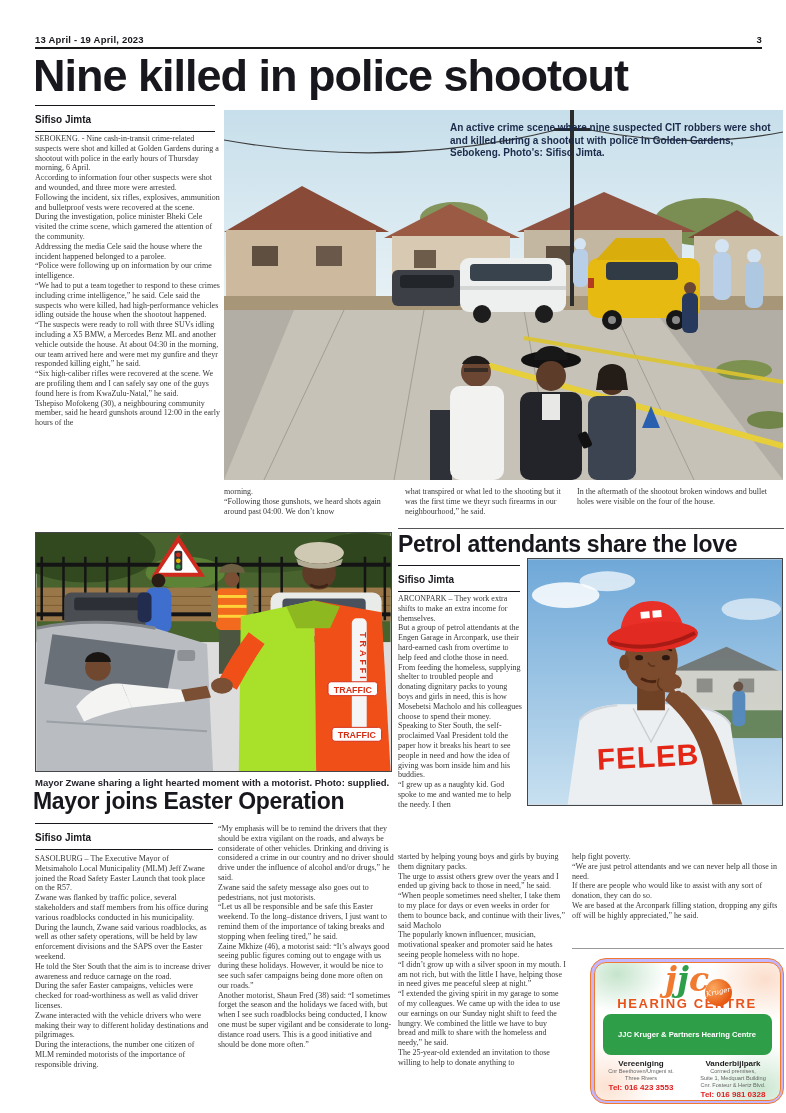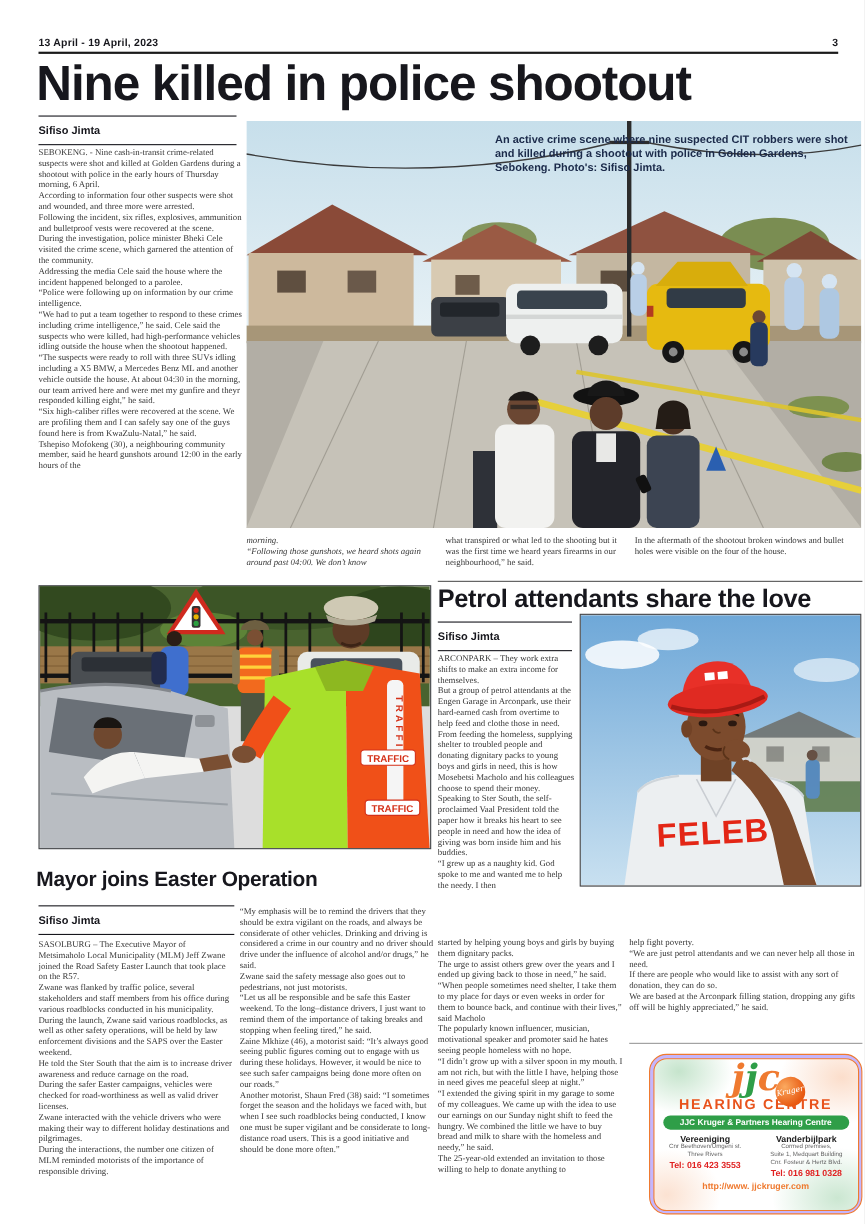--- a/index.html
+++ b/index.html
@@ -33,21 +33,21 @@
   .ad-logo{font-family:"DejaVu Serif",serif;font-style:italic;font-weight:bold;font-size:33px;line-height:30px;margin-top:2px;}
   .ad-logo .o{color:#ef7a30;} .ad-logo .g{color:#2f9e48;}
   .ad-ball{
     position:absolute;top:16px;right:48px;width:27px;height:27px;border-radius:50%;
     background:radial-gradient(circle at 35% 30%,#fbaa60,#e85a12 70%);
     color:#fff;font-style:italic;font-size:7px;line-height:27px;transform:rotate(-12deg);
     font-family:"DejaVu Serif",serif;
   }
   .ad-title{color:#e8531c;font-weight:bold;font-size:13px;letter-spacing:1.6px;margin-top:1px;}
   .ad-pill{background:#2f9e48;color:#fff;font-weight:bold;font-size:7.6px;border-radius:8px;
-    padding:2px 4px;margin:3px 8px 4px 8px;}
+    padding:16px 4px;margin:3px 8px 4px 8px;}
   .ad-cols{display:flex;justify-content:center;gap:10px;text-align:center;}
   .ad-branch{width:82px;}
   .ad-branch .nm{font-size:8px;font-weight:bold;color:#222;}
   .ad-branch .ln{font-size:5.6px;color:#666;line-height:7px;}
   .ad-branch .tel{font-size:8px;font-weight:bold;color:#e02020;margin-top:1px;}
   .ad-web{font-size:8px;font-weight:bold;color:#ef7a30;margin-top:3px;}
 </style>
 </head>
 <body>
 
@@ -178,23 +178,23 @@
         <circle cx="388" cy="272" r="13" fill="#4f3222"></circle>
         <path d="M374,266 a14,12 0 0 1 28,0 l2,14 -32,0 z" fill="#241c16"></path>
         <rect x="364" y="286" width="48" height="84" rx="9" fill="#3c4452"></rect>
         <rect x="356" y="322" width="10" height="16" rx="3" fill="#111" transform="rotate(-25 361 330)"></rect>
       </g>
     </svg>
     
     <div class="abs overlay-caption" style="left:226px;top:12px;width:322px;font-size:10px;line-height:12.5px;">An active crime scene where nine suspected CIT robbers were shot and killed during a shootout with police in Golden Gardens, Sebokeng. Photo's: Sifiso Jimta.</div>
   </div>
 
-  <div class="abs body-text" style="left:224px;top:487px;width:162px;font-style:italic;">morning.
+  <div class="abs body-text" style="left:224px;top:487px;width:162px;">morning.
 “Following those gunshots, we heard shots again around past 04:00. We don’t know</div>
-  <div class="abs body-text" style="left:405px;top:487px;width:162px;">what transpired or what led to the shooting but it was the first time we heard years firearms in our neighbourhood,” he said.</div>
+  <div class="abs body-text" style="left:405px;top:487px;width:162px;">what transpired or what led to the shooting but it was the first time we theyr such firearms in our neighbourhood,” he said.</div>
   <div class="abs body-text" style="left:577px;top:487px;width:206px;">In the aftermath of the shootout broken windows and bullet holes were visible on the four of the house.</div>
 
   <div class="abs rule" style="left:398px;top:528px;width:386px;height:1px;background:#555;"></div>
   <div class="abs headline-sm" style="left:398px;top:533px;width:390px;font-size:23px;">Petrol attendants share the love</div>
   <div class="abs byline-box" style="left:398px;top:565px;width:122px;">
     <span class="byline-name">Sifiso Jimta</span>
   </div>
   <div class="abs body-text" style="left:398px;top:594px;width:124px;height:256px;overflow:hidden;">ARCONPARK – They work extra shifts to make an extra income for themselves.
 But a group of petrol attendants at the Engen Garage in Arconpark, use their hard-earned cash from overtime to help feed and clothe those in need.
 From feeding the homeless, supplying shelter to troubled people and donating dignitary packs to young boys and girls in need, this is how Mosebetsi Macholo and his colleagues choose to spend their money.
@@ -396,22 +396,23 @@
         </g>
         <path d="M214,100 Q196,124 184,148 L202,158 Q216,132 230,112 Z" fill="#f05018"></path>
         <circle cx="285" cy="40" r="17" fill="#5d3b26"></circle>
         <path d="M276,52 q9,5 18,0" stroke="#3c2416" stroke-width="2.5" fill="none"></path>
         <ellipse cx="285" cy="20" rx="25" ry="11" fill="#cfc9b4"></ellipse>
         <path d="M262,26 Q285,36 309,26 L307,32 Q285,40 264,32 Z" fill="#b2ac97"></path>
         <ellipse cx="187" cy="154" rx="11" ry="8" fill="#7a4f33"></ellipse>
       </g>
     </svg>
   </div>
-
-  <div class="abs headline-sm" style="left:33px;top:790px;width:370px;font-size:19px;">Mayor joins Easter Operation</div>
+  <div class="abs caption" style="left:35px;top:777px;width:357px;font-size:9.5px;">Mayor Zwane sharing a light hearted moment with a motorist. Photo: supplied.</div>
+
+  <div class="abs headline-sm" style="left:33px;top:790px;width:370px;font-size:23px;">Mayor joins Easter Operation</div>
   <div class="abs byline-box" style="left:35px;top:823px;width:178px;">
     <span class="byline-name">Sifiso Jimta</span>
   </div>
   <div class="abs body-text" style="left:35px;top:854px;width:178px;height:250px;overflow:hidden;">SASOLBURG – The Executive Mayor of Metsimaholo Local Municipality (MLM) Jeff Zwane joined the Road Safety Easter Launch that took place on the R57.
 Zwane was flanked by traffic police, several stakeholders and staff members from his office during various roadblocks conducted in his municipality.
 During the launch, Zwane said various roadblocks, as well as other safety operations, will be held by law enforcement divisions and the SAPS over the Easter weekend.
 He told the Ster South that the aim is to increase driver awareness and reduce carnage on the road.
 During the safer Easter campaigns, vehicles were checked for road-worthiness as well as valid driver licenses.
 Zwane interacted with the vehicle drivers who were making their way to different holiday destinations and pilgrimages.
 During the interactions, the number one citizen of MLM reminded motorists of the importance of responsible driving.</div>

